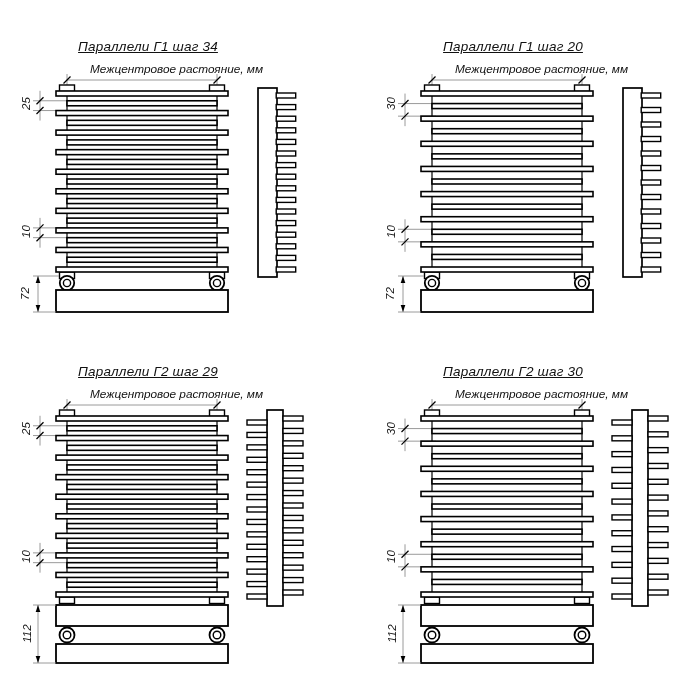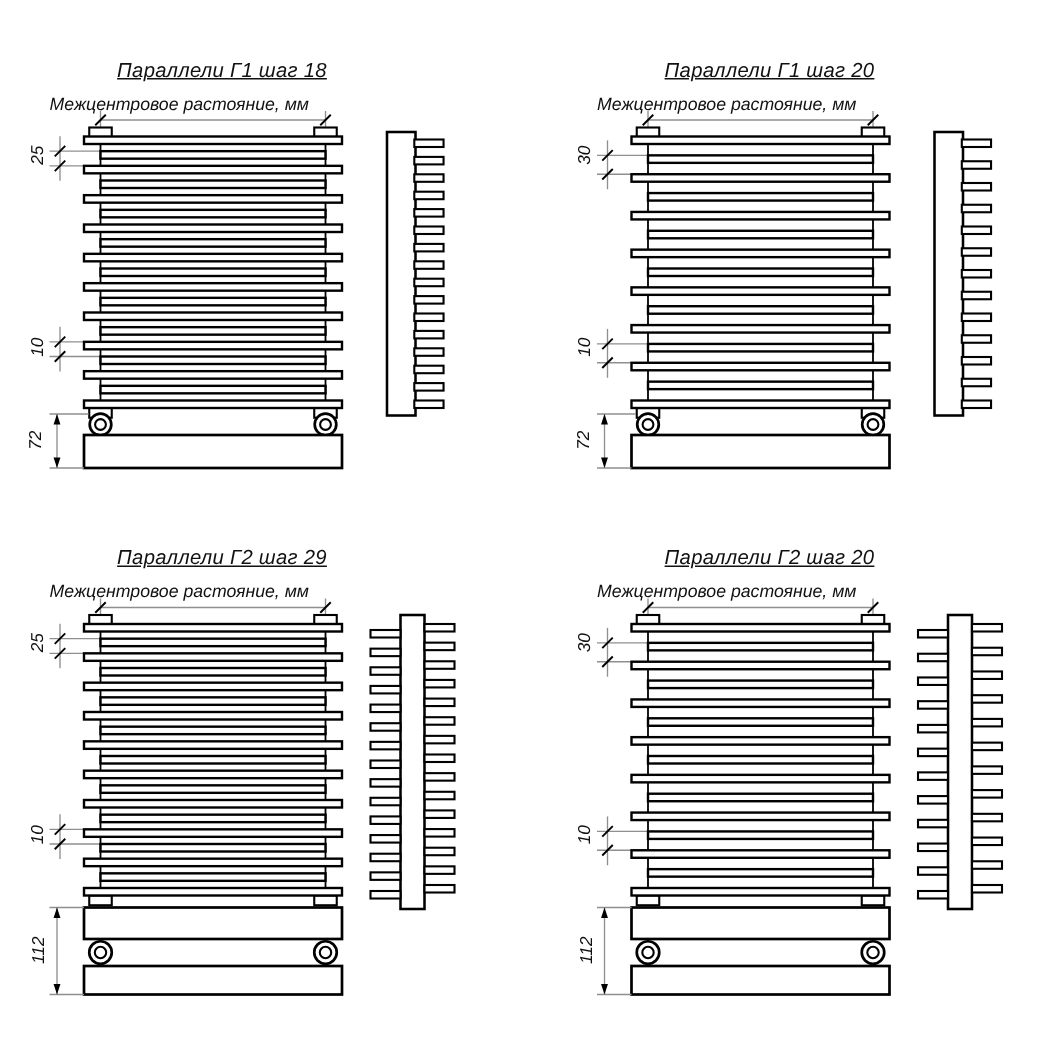--- a/index.html
+++ b/index.html
@@ -3,21 +3,21 @@
 <meta charset="utf-8">
 <style>
   html,body{margin:0;padding:0;background:#ffffff;}
   #canvas{position:relative;width:700px;height:700px;background:#fff;overflow:hidden;
           font-family:"Liberation Sans",sans-serif;color:#111;}
   #art{position:absolute;left:0;top:0;}
   .quad{position:absolute;width:365px;height:325px;}
   .title{position:absolute;left:40px;top:39px;width:216px;text-align:center;
          font-style:italic;font-size:13.5px;color:#111;text-decoration:underline;
          letter-spacing:.2px;white-space:nowrap;}
-  .subtitle{position:absolute;left:33px;top:62px;width:230px;text-align:left;
+  .subtitle{position:absolute;left:33px;top:62px;width:230px;text-align:right;
             font-style:italic;font-size:11.8px;color:#111;white-space:nowrap;}
   .lbl{position:absolute;width:30px;height:15px;line-height:15px;text-align:center;
        font-style:italic;font-size:11.5px;color:#111;transform:rotate(-90deg);}
   .lbl-step{left:11px;top:96px;}
   .lbl-gap{left:11px;top:224px;}
   .lbl-depth{left:10px;top:286px;}
   .g2 .lbl-depth{left:12px;top:301px;}
 </style>
 </head>
 <body>
@@ -309,21 +309,21 @@
         <rect x="56" y="319" width="172" height="19" fill="#fff" stroke="#000000" stroke-width="1.8"></rect>
         <line x1="33" y1="280" x2="56" y2="280" stroke="#8f8f8f" stroke-width="0.9"></line>
         <line x1="33" y1="338" x2="56" y2="338" stroke="#8f8f8f" stroke-width="0.9"></line>
         <line x1="38" y1="280" x2="38" y2="338" stroke="#8f8f8f" stroke-width="0.9"></line>
         <polygon points="38,280 35.7,287 40.3,287" fill="#000000"></polygon>
         <polygon points="38,338 35.7,331 40.3,331" fill="#000000"></polygon>
       </g>
     </svg>
 
   <div class="quad g1" style="left:0;top:0">
-    <div class="title">Параллели Г1 шаг 18</div>
+    <div class="title">Параллели Г1 шаг 34</div>
     <div class="subtitle">Межцентровое растояние, мм</div>
     <div class="lbl lbl-step">25</div>
     <div class="lbl lbl-gap">10</div>
     <div class="lbl lbl-depth">72</div>
   </div>
 
   <div class="quad g1" style="left:365px;top:0">
     <div class="title">Параллели Г1 шаг 20</div>
     <div class="subtitle">Межцентровое растояние, мм</div>
     <div class="lbl lbl-step">30</div>
@@ -333,19 +333,19 @@
 
   <div class="quad g2" style="left:0;top:325px">
     <div class="title">Параллели Г2 шаг 29</div>
     <div class="subtitle">Межцентровое растояние, мм</div>
     <div class="lbl lbl-step">25</div>
     <div class="lbl lbl-gap">10</div>
     <div class="lbl lbl-depth">112</div>
   </div>
 
   <div class="quad g2" style="left:365px;top:325px">
-    <div class="title">Параллели Г2 шаг 20</div>
+    <div class="title">Параллели Г2 шаг 30</div>
     <div class="subtitle">Межцентровое растояние, мм</div>
     <div class="lbl lbl-step">30</div>
     <div class="lbl lbl-gap">10</div>
     <div class="lbl lbl-depth">112</div>
   </div>
 </div>
 
 </body></html>

